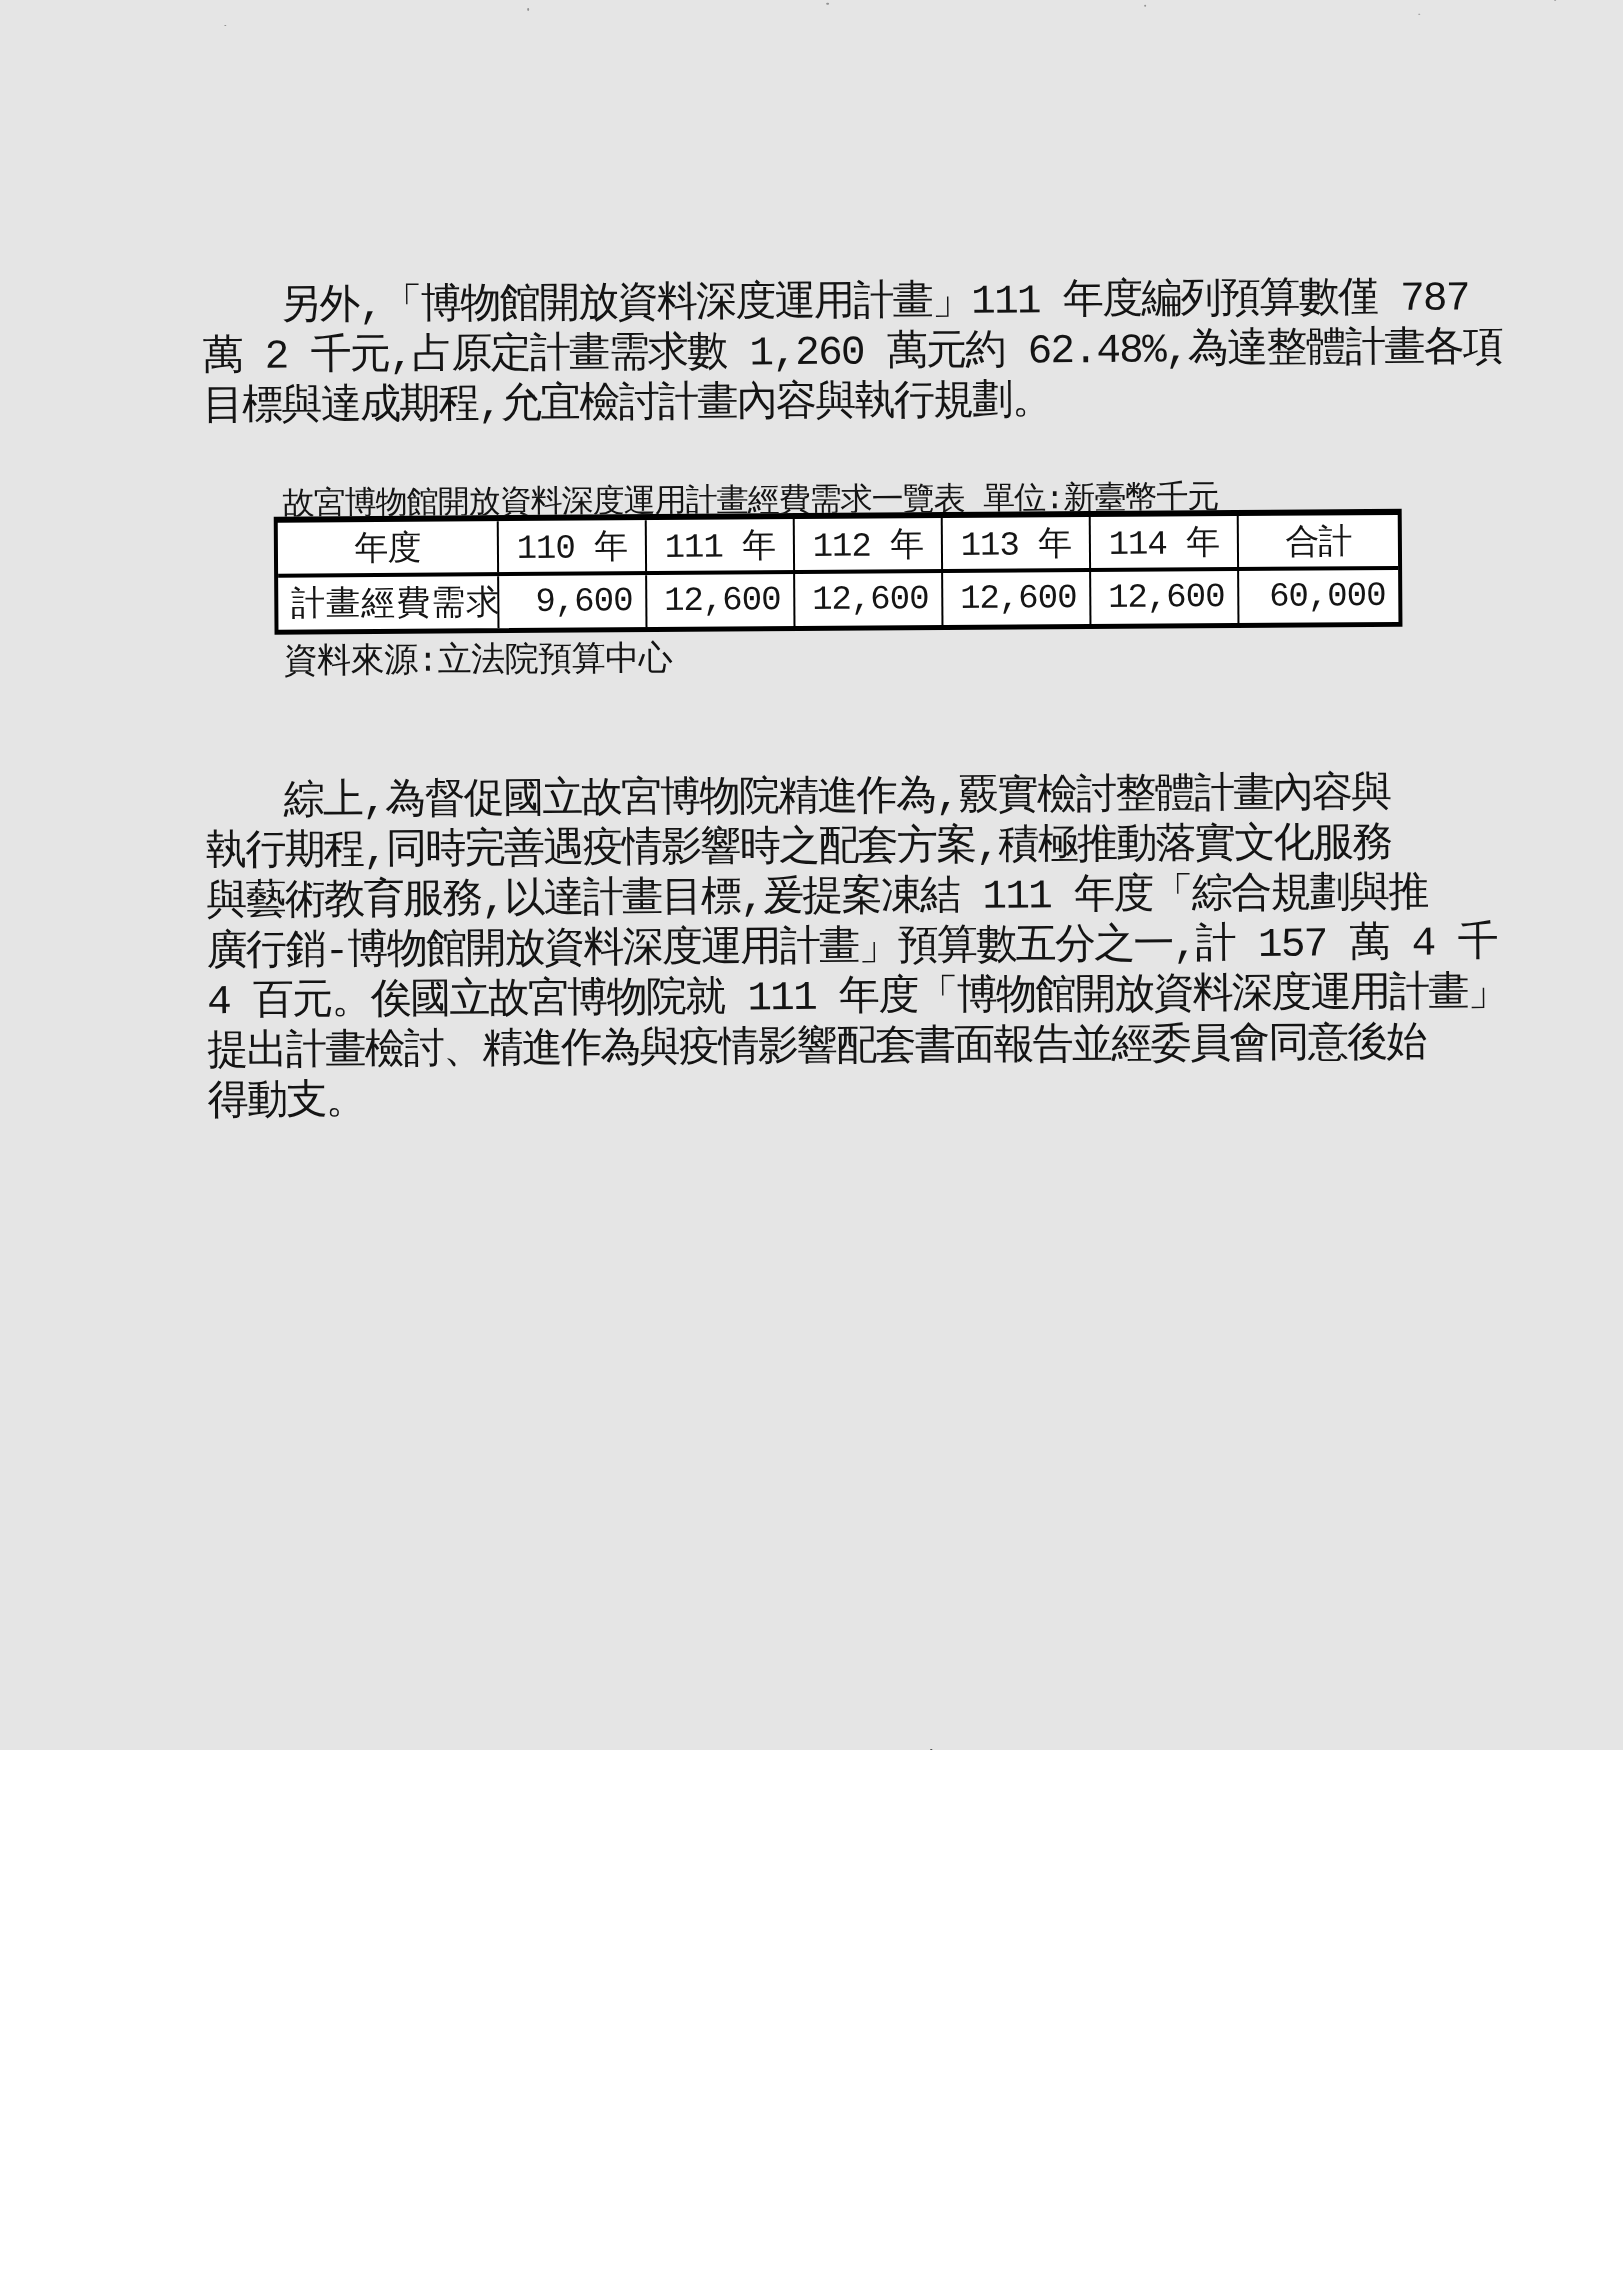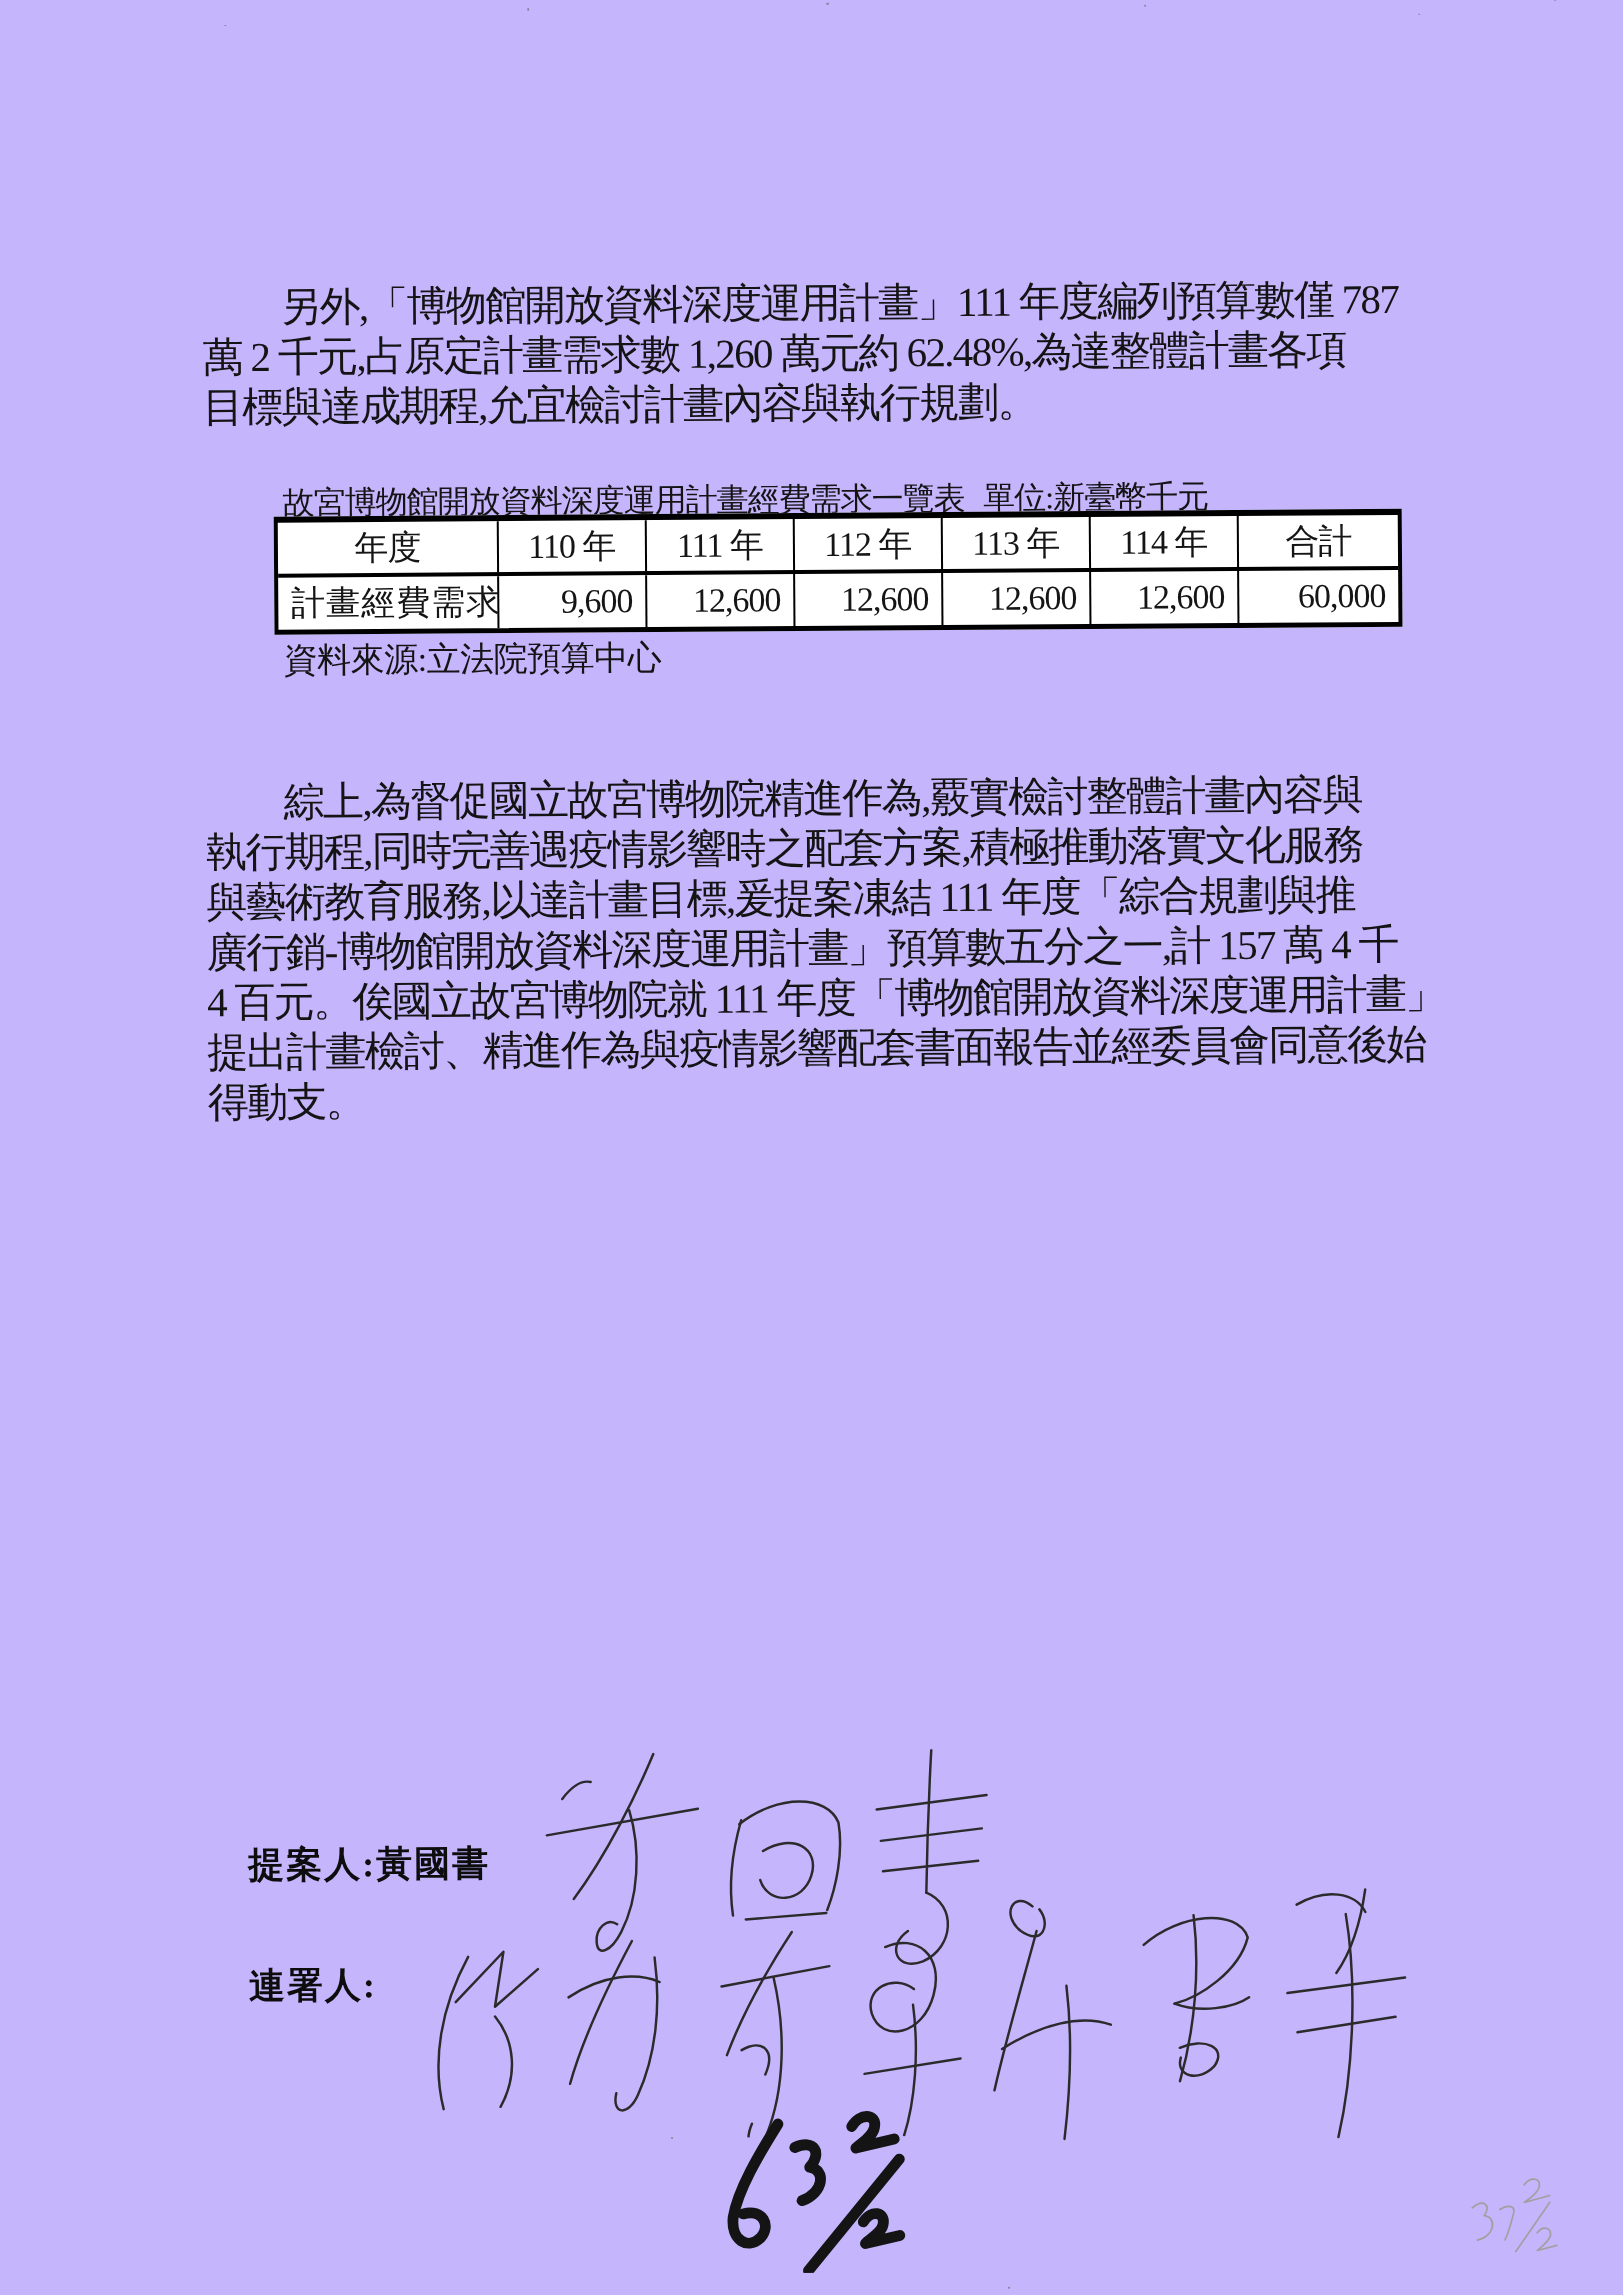--- a/index.html
+++ b/index.html
@@ -1,21 +1,21 @@
 <!DOCTYPE html>
 <html style="font-size:7.9px"><head>
 <meta charset="utf-8">
 <style>
   html,body{margin:0;padding:0;background:#ffffff;}
   .page{
     position:relative;
-    width:1623px;height:2295px;
-    background:#c4b5fd;
+    width:1623px;height:1750px;
+    background:#e5e5e5;
     overflow:hidden;
-    font-family:Liberation Serif, serif;
+    font-family:Liberation Mono, monospace;
     color:#161616;
   }
   .content{
     position:absolute;left:0;top:0;width:1623px;height:2295px;
     transform:rotate(-0.4deg);
     transform-origin:811px 1130px;
   }
   .para{position:absolute;left:208px;width:1224px;}
   .para .line{
     white-space:nowrap;

